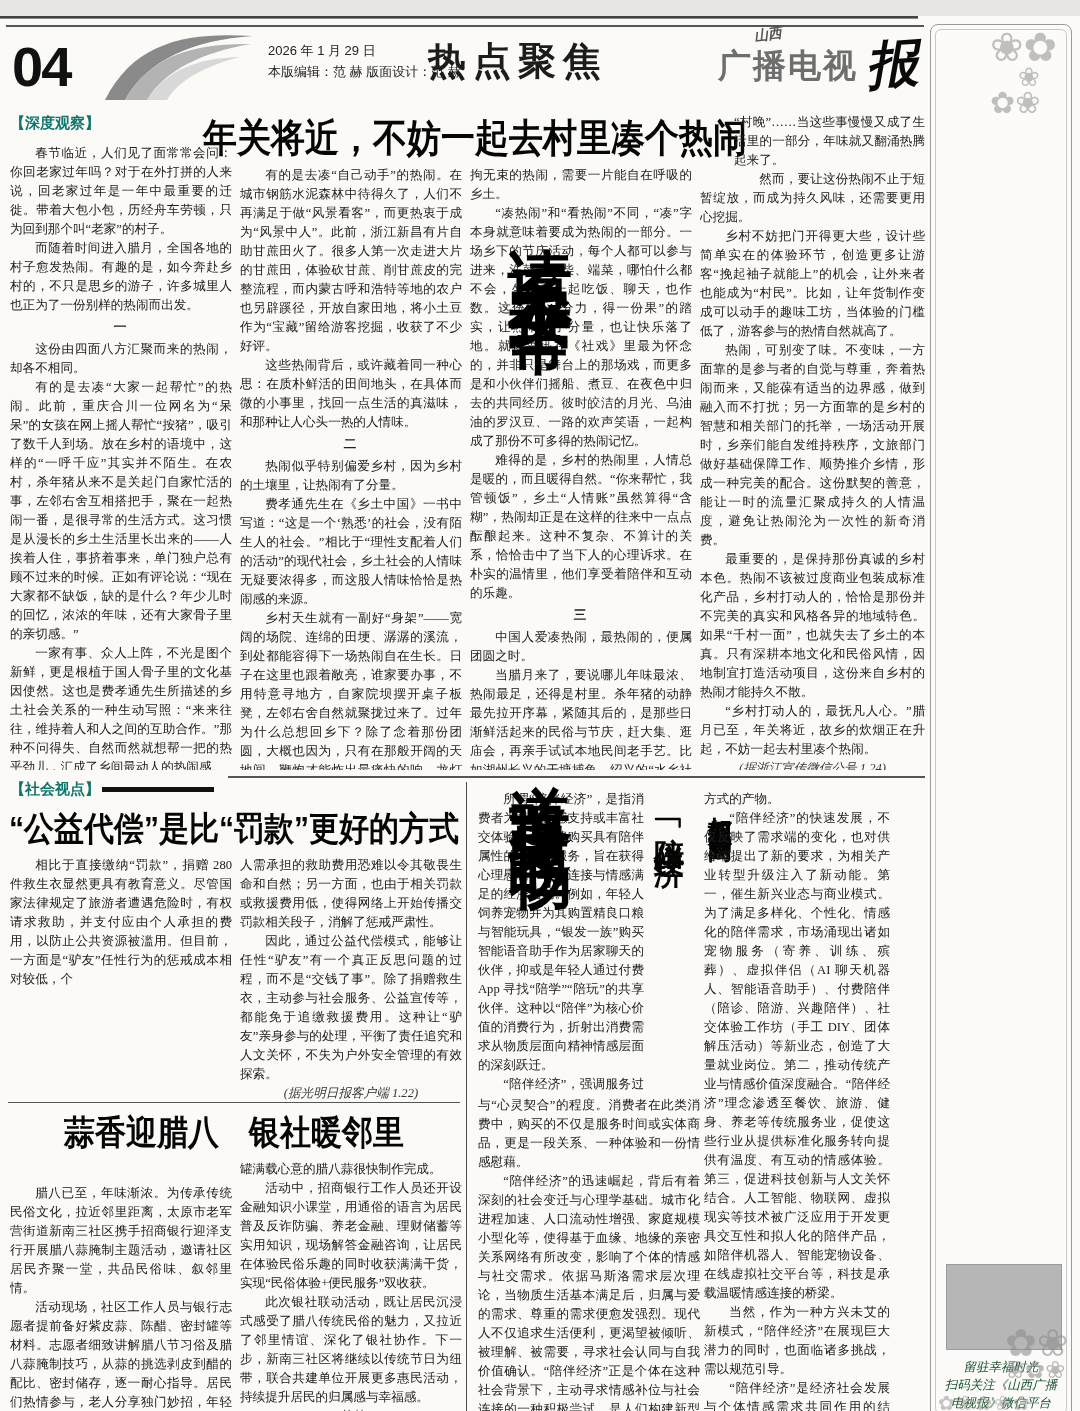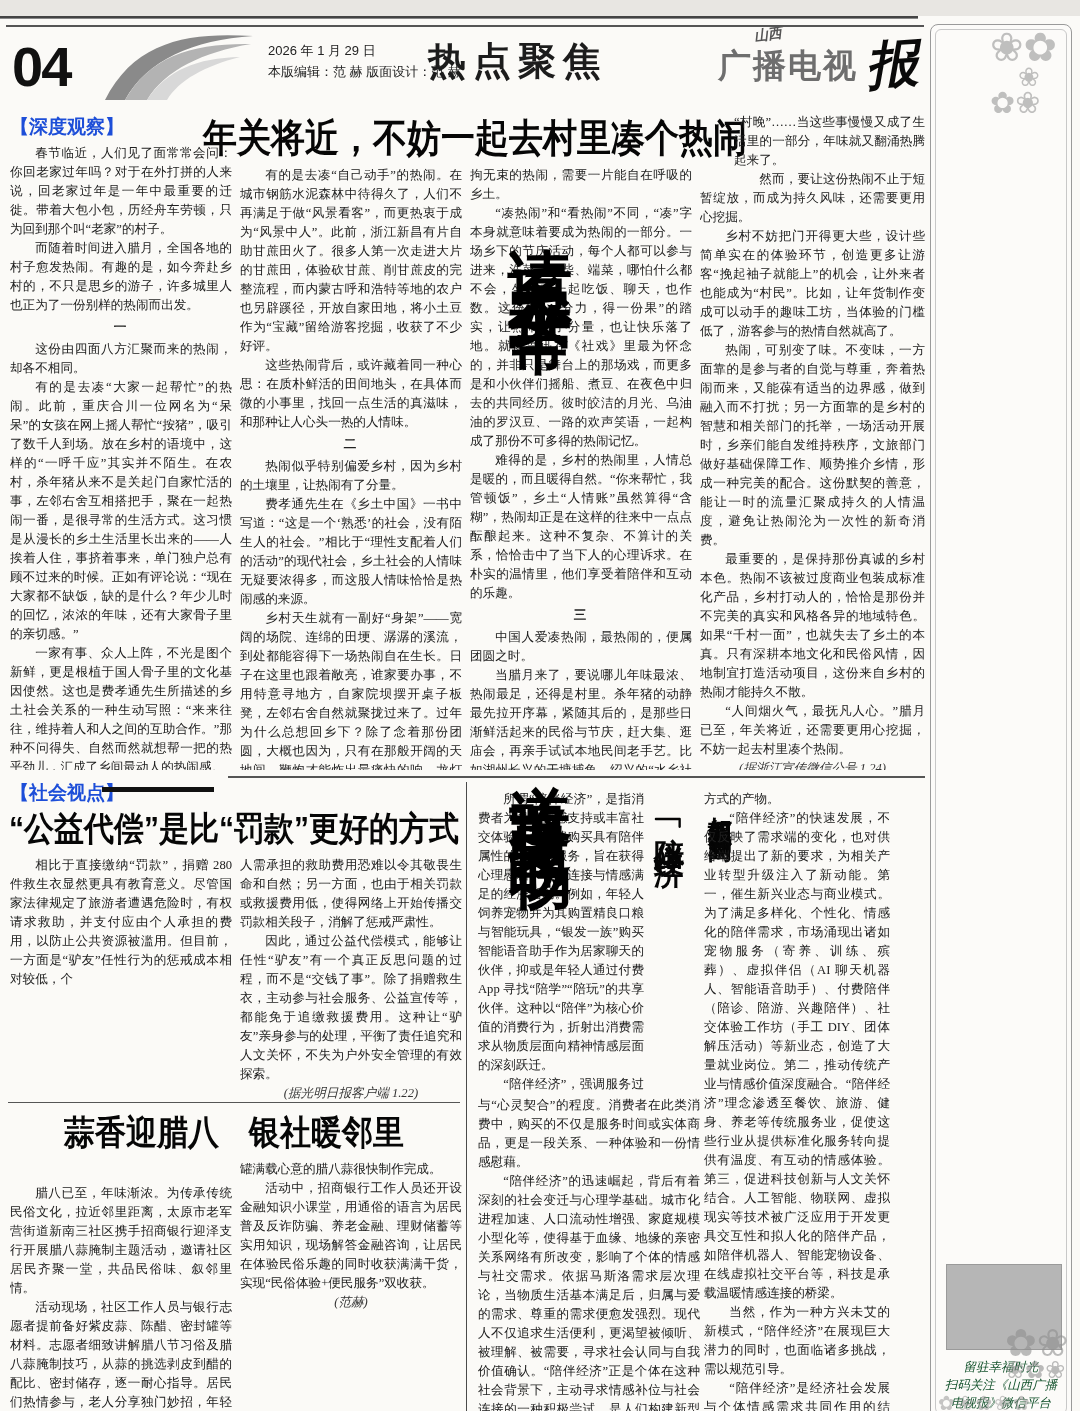--- a/index.html
+++ b/index.html
@@ -40,21 +40,21 @@
   .col { position:absolute; overflow:hidden; text-align:justify;
     font-size:12.6px; line-height:19px; color:#202020; }
   .b { margin:0; }
   .para { text-indent:2em; }
   .cont { text-indent:0; }
   .divider { text-align:center; font-weight:700; text-indent:0;
     font-family:"Liberation Sans",sans-serif; letter-spacing:2px; margin:3px 0; }
   .attr { text-align:center; text-indent:0; font-style:italic; color:#333; }
 
   .tag { position:absolute; font-family:"Liberation Sans",sans-serif;
-    font-weight:900; font-size:19px; color:#1d4ed8; }
+    font-weight:900; font-size:15px; color:#0f766e; }
 
   .headline-main { position:absolute; left:203px; top:96px; width:540px; text-align:center;
     font-family:"Liberation Sans",sans-serif; font-weight:900; font-size:34px; color:#060606;
     letter-spacing:0px; white-space:nowrap; transform:scaleY(1.14); transform-origin:top center; }
   .headline-soc { position:absolute; left:8px; top:790px; width:452px; text-align:center;
     font-family:"Liberation Sans",sans-serif; font-weight:900; font-size:30px; color:#060606;
     white-space:nowrap; transform:scaleY(1.12); transform-origin:top center; }
   .headline-lamei { position:absolute; left:8px; top:1094px; width:452px;
     display:flex; justify-content:center; gap:30px;
     font-family:"Liberation Sans",sans-serif; font-weight:900; font-size:31px; color:#060606;
@@ -139,21 +139,21 @@
       <p class="b para">中国人爱凑热闹，最热闹的，便属团圆之时。</p>
       <p class="b para">当腊月来了，要说哪儿年味最浓、热闹最足，还得是村里。杀年猪的动静最先拉开序幕，紧随其后的，是那些日渐鲜活起来的民俗与节庆，赶大集、逛庙会，再亲手试试本地民间老手艺。比如湖州长兴的干塘捕鱼、绍兴的“水乡社戏”、宁波的“鱼灯巡游”，以及各地</p>
     </div>
   <div class="col" style="left:700px; top:97px;  width:225px; height:657px;">
       <span class="hl-spacer"></span>
       <p class="b cont">“村晚”……当这些事慢慢又成了生活里的一部分，年味就又翻涌热腾起来了。</p>
       <p class="b para">然而，要让这份热闹不止于短暂绽放，而成为持久风味，还需要更用心挖掘。</p>
       <p class="b para">乡村不妨把门开得更大些，设计些简单实在的体验环节，创造更多让游客“挽起袖子就能上”的机会，让外来者也能成为“村民”。比如，让年货制作变成可以动手的趣味工坊，当体验的门槛低了，游客参与的热情自然就高了。</p>
       <p class="b para">热闹，可别变了味。不变味，一方面靠的是参与者的自觉与尊重，奔着热闹而来，又能葆有适当的边界感，做到融入而不打扰；另一方面靠的是乡村的智慧和相关部门的托举，一场活动开展时，乡亲们能自发维持秩序，文旅部门做好基础保障工作、顺势推介乡情，形成一种完美的配合。这份默契的善意，能让一时的流量汇聚成持久的人情温度，避免让热闹沦为一次性的新奇消费。</p>
       <p class="b para">最重要的，是保持那份真诚的乡村本色。热闹不该被过度商业包装成标准化产品，乡村打动人的，恰恰是那份并不完美的真实和风格各异的地域特色。如果“千村一面”，也就失去了乡土的本真。只有深耕本地文化和民俗风情，因地制宜打造活动项目，这份来自乡村的热闹才能持久不散。</p>
-      <p class="b para">“人间烟火气，最抚凡人心。”腊月已至，年关将近，还需要更用心挖掘，不妨一起去村里凑个热闹。</p>
+      <p class="b para">“乡村打动人的，最抚凡人心。”腊月已至，年关将近，故乡的炊烟正在升起，不妨一起去村里凑个热闹。</p>
       <p class="b attr">(据浙江宣传微信公号 1.24)</p>
     </div>
 
   <div class="sep-soc hline"></div>
   <div class="tag" style="left:10px; top:764px;">【社会视点】</div>
   <div class="soc-bar"></div>
   <h2 class="headline-soc" style="margin:0;">“公益代偿”是比“罚款”更好的方式</h2>
   <div class="col" style="left:10px;  top:840px; width:222px; height:244px;">
       <p class="b para">相比于直接缴纳“罚款”，捐赠 280 件救生衣显然更具有教育意义。尽管国家法律规定了旅游者遭遇危险时，有权请求救助，并支付应由个人承担的费用，以防止公共资源被滥用。但目前，一方面是“驴友”任性行为的惩戒成本相对较低，个</p>
     </div>
@@ -168,20 +168,21 @@
     <span>蒜香迎腊八</span>
     <span>银社暖邻里</span>
   </div>
   <div class="col" style="left:10px;  top:1168px; width:222px; height:262px;">
       <p class="b para">腊八已至，年味渐浓。为传承传统民俗文化，拉近邻里距离，太原市老军营街道新南三社区携手招商银行迎泽支行开展腊八蒜腌制主题活动，邀请社区居民齐聚一堂，共品民俗味、叙邻里情。</p>
       <p class="b para">活动现场，社区工作人员与银行志愿者提前备好紫皮蒜、陈醋、密封罐等材料。志愿者细致讲解腊八节习俗及腊八蒜腌制技巧，从蒜的挑选剥皮到醋的配比、密封储存，逐一耐心指导。居民们热情参与，老人分享独门妙招，年轻人虚心请教，孩子们在家长陪伴下动手体验，大家分工协作、欢声笑语，蒜香与醋香交织，一</p>
     </div>
   <div class="col" style="left:240px; top:1144px; width:222px; height:262px;">
       <p class="b cont">罐满载心意的腊八蒜很快制作完成。</p>
       <p class="b para">活动中，招商银行工作人员还开设金融知识小课堂，用通俗的语言为居民普及反诈防骗、养老金融、理财储蓄等实用知识，现场解答金融咨询，让居民在体验民俗乐趣的同时收获满满干货，实现“民俗体验+便民服务”双收获。</p>
+      <p class="b para">此次银社联动活动，既让居民沉浸式感受了腊八传统民俗的魅力，又拉近了邻里情谊、深化了银社协作。下一步，新南三社区将继续以传统节日为纽带，联合共建单位开展更多惠民活动，持续提升居民的归属感与幸福感。</p>
       <p class="b attr">(范赫)</p>
     </div>
 
   <div class="vline vrule-mid"></div>
   <div class="col" style="left:478px; top:774px;  width:166px; height:300px;">
       <p class="b para">所谓“陪伴经济”，是指消费者为寻求情感支持或丰富社交体验，而付费购买具有陪伴属性的商品或服务，旨在获得心理慰藉、社会连接与情感满足的经济活动。例如，年轻人饲养宠物并为其购置精良口粮与智能玩具，“银发一族”购买智能语音助手作为居家聊天的伙伴，抑或是年轻人通过付费 App 寻找“陪学”“陪玩”的共享伙伴。这种以“陪伴”为核心价值的消费行为，折射出消费需求从物质层面向精神情感层面的深刻跃迁。</p>
       <p class="b para">“陪伴经济”，强调服务过程中所承载的情感互动与心理支持，其价值高低往往取决于“情感共鸣”</p>
     </div>
   <div class="comp-title">
     <div class="vtext bracket">「陪伴经济」</div>

